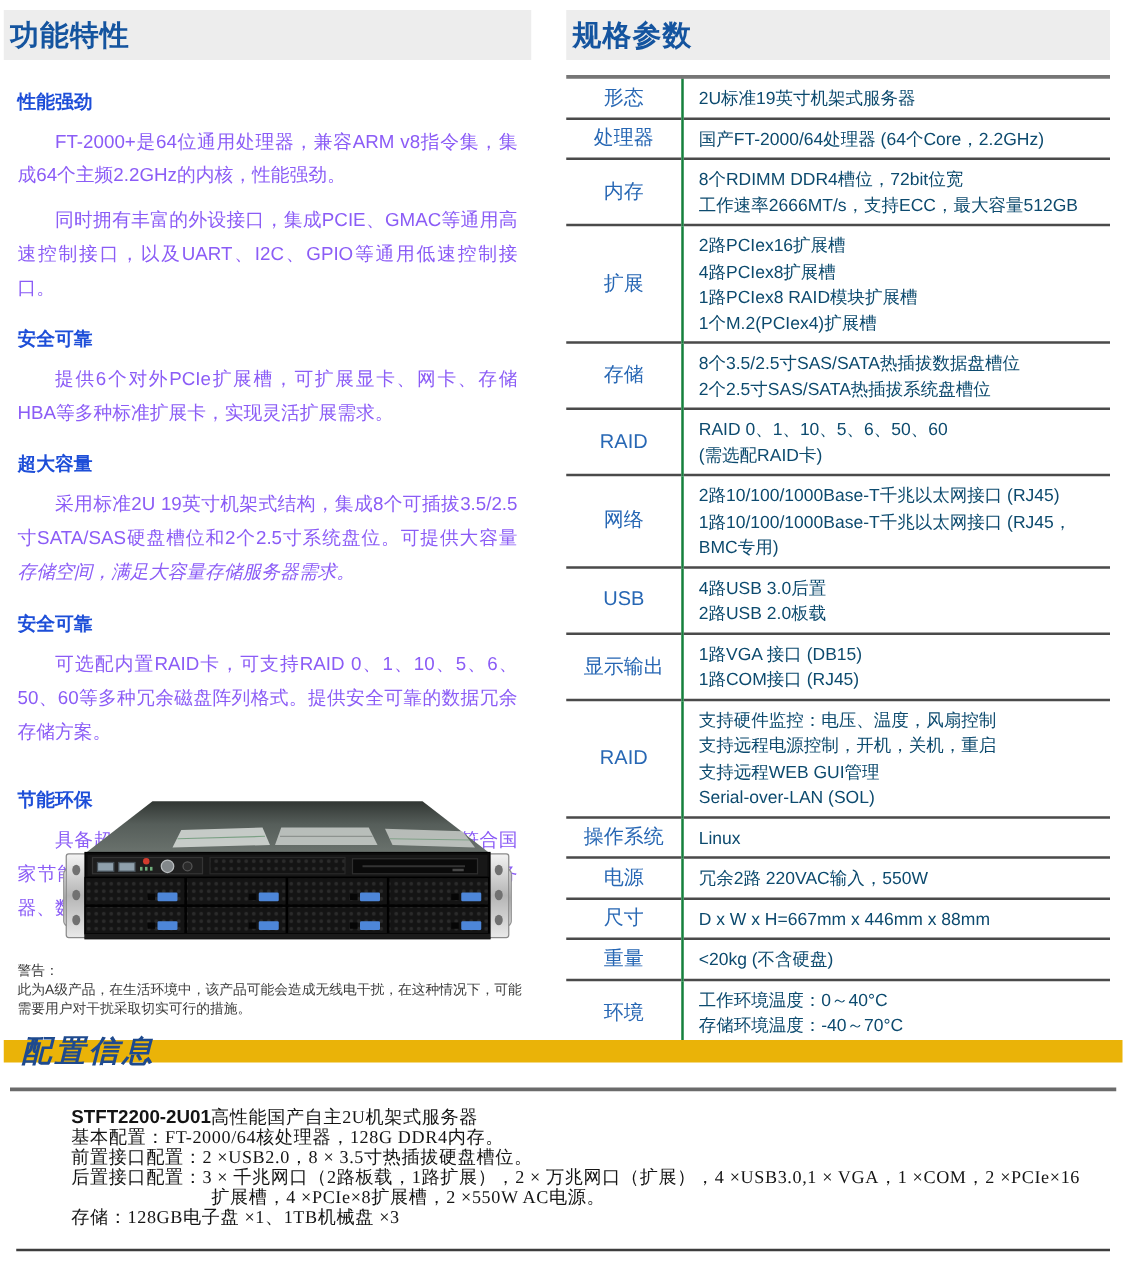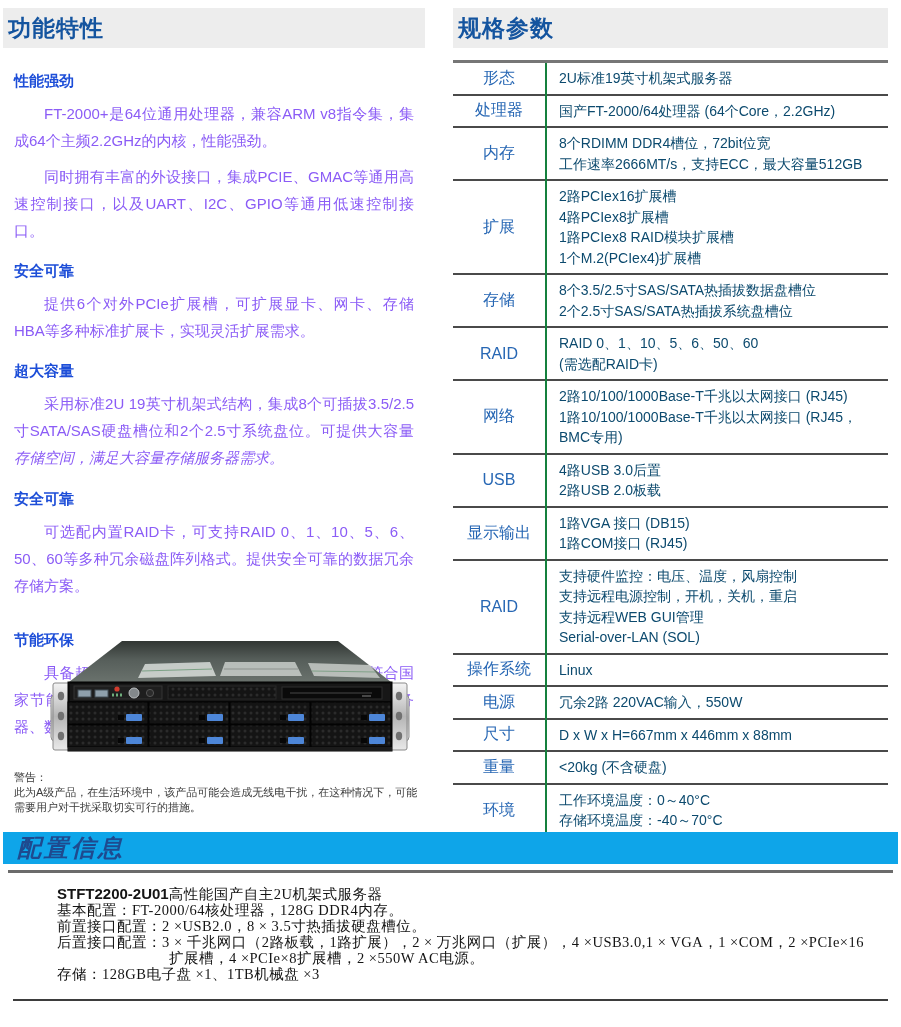--- a/index.html
+++ b/index.html
@@ -45,22 +45,22 @@
   .spec-table td.spec-label {
     width:88px; text-align:center; color:#2767b4; font-size:16px;
     border-right:2px solid #15803d; padding:4px 2px;
   }
   .spec-table td.spec-value {
     padding:5px 6px 5px 12px; font-size:14px; line-height:20.5px;
     color:#0c4a6e; white-space:pre-line;
   }
 
   
-  #config-bar { position:absolute; left:3px; top:832px; width:895px; height:32px;
-    background:#0ea5e9; display:flex; align-items:center; }
+  #config-bar { position:absolute; left:3px; top:832px; width:895px; height:18px;
+    background:#eab308; display:flex; align-items:center; }
   #config-bar .bar-title2 {
     color:#1e4a8f; font-family:"Liberation Serif", serif; font-style:italic;
     font-weight:bold; font-size:24px; margin:0 0 0 14px; letter-spacing:3px;
   }
   #config-divider { position:absolute; left:8px; top:870px; width:885px; height:3px; background:#6b6b6b; }
   #config-text { position:absolute; left:57px; top:886px; width:832px;
     font-family:"Liberation Serif", serif; font-size:14.5px; line-height:16px;
     color:#141414; letter-spacing:0.5px; }
   #config-text .cfg-line.indent { padding-left:112px; }
   #config-text .model {

